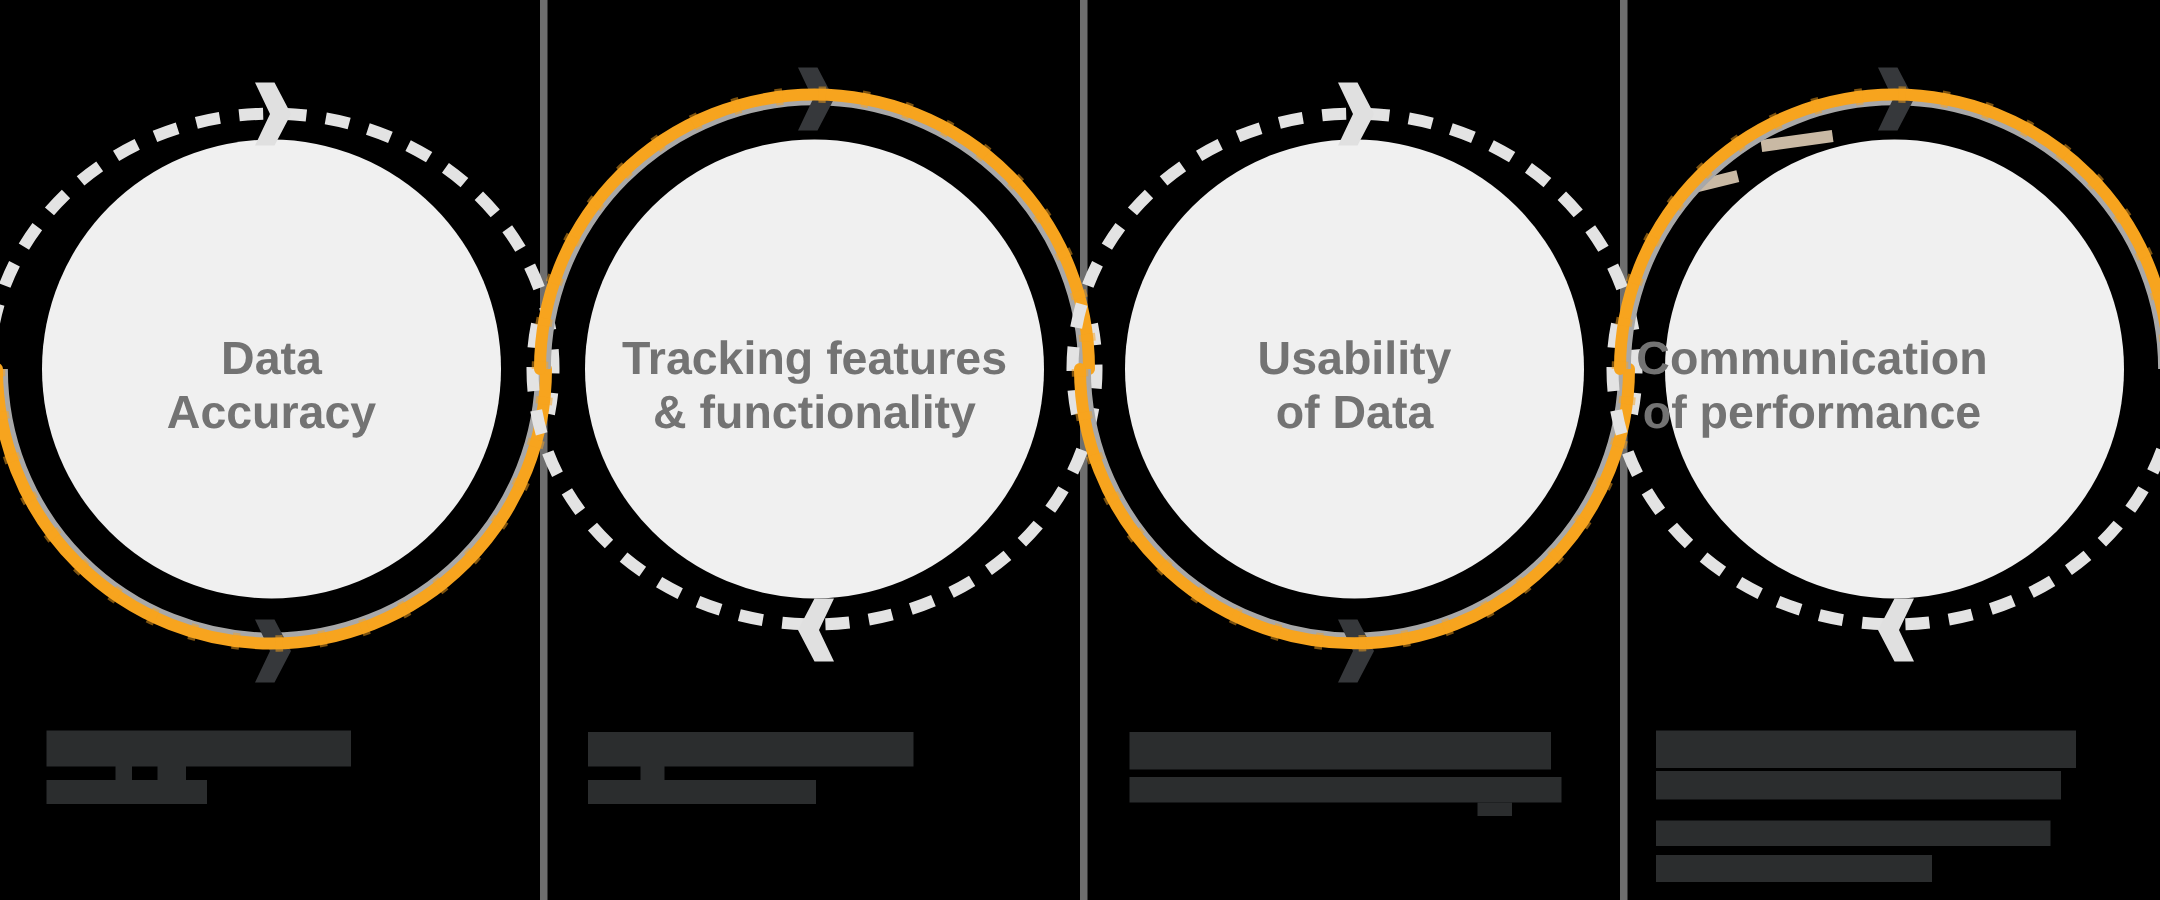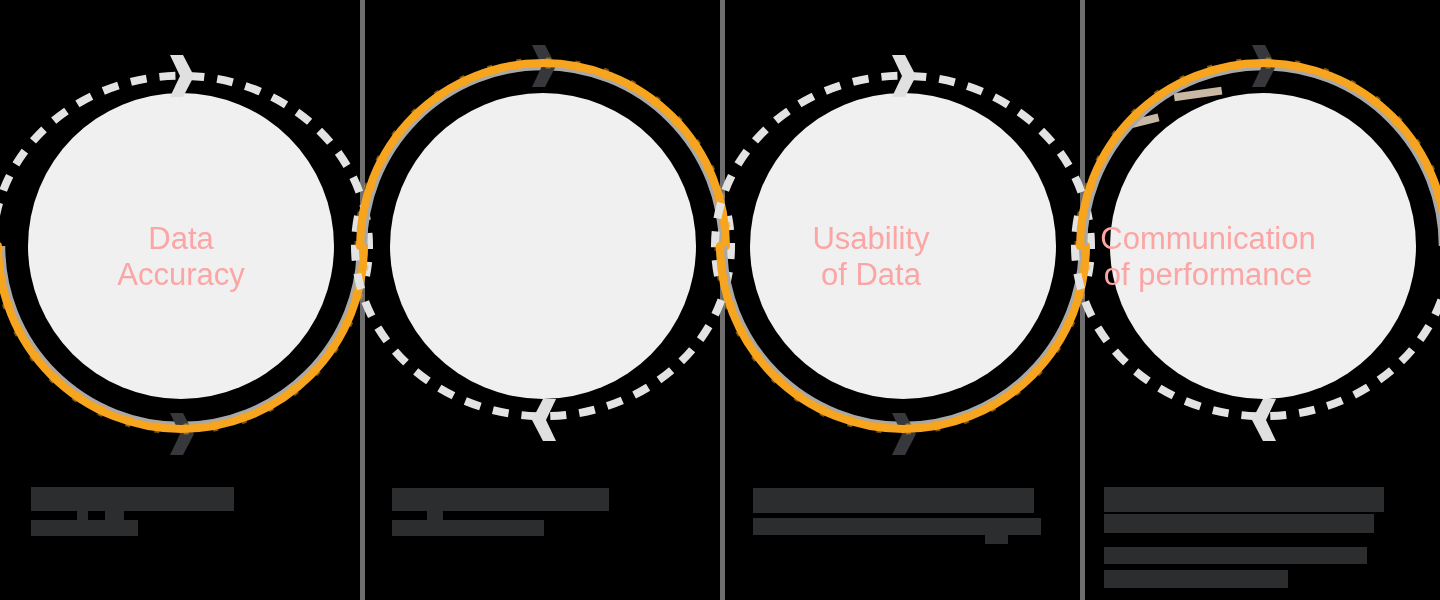--- a/index.html
+++ b/index.html
@@ -4,21 +4,21 @@
 <style>
   html,body{margin:0;padding:0;background:#000;}
   .stage{
     position:relative;width:1440px;height:600px;background:#000000;
     overflow:hidden;font-family:"Liberation Sans", sans-serif;
   }
   .stage svg{position:absolute;left:0;top:0;}
   .panel-title{
     position:absolute;top:214px;width:300px;height:86px;
     display:flex;align-items:center;justify-content:center;text-align:center;
-    font-size:31px;font-weight:400;line-height:36px;color:#fca5a5;
+    font-size:31px;font-weight:700;line-height:36px;color:#737373;
     white-space:pre-line;letter-spacing:0px;
   }
   .cap{position:absolute;background:#2B2D2E;}
 </style>
 </head>
 <body>
 
 <div class="stage">
 
   <svg width="1440" height="600" viewBox="0 0 1440 600">
@@ -67,21 +67,23 @@
       <path d="M 1085 246 A 178 178 0 0 1 1441 246" fill="none" stroke="#A8A8A8" stroke-width="4.5"></path>
       <path d="M 1276 399 L 1263 399 L 1252 420 L 1263 441 L 1276 441 L 1266 420 Z" fill="#E0E0E0"></path>
       <path d="M 1252 45 L 1265 45 L 1276 66 L 1265 87 L 1252 87 L 1262 66 Z" fill="#36383B"></path>
       <path d="M 1080 246 A 183 183 0 0 1 1446 246" fill="none" stroke="#F7A41E" stroke-width="8" stroke-linecap="round"></path>
       <path d="M 1080 246 A 183 183 0 0 1 1446 246" fill="none" stroke="#F7A41E" stroke-width="11" stroke-dasharray="5 24" opacity="0.5"></path>
     </g>
   </svg>
 
   <div class="panel-title" style="left:31px">Data
 Accuracy</div>
-  <div class="panel-title" style="left:721px">Usability
+  <div class="panel-title" style="left:393px">Tracking features
+&amp; functionality</div>
+  <div class="panel-title" style="left:753px">Usability
 of Data</div>
   <div class="panel-title" style="left:1058px">Communication
 of performance</div>
 
   <div>
     <div class="cap" style="left:31px;top:487px;width:203px;height:24px"></div>
     <div class="cap" style="left:77px;top:510px;width:11px;height:10px"></div>
     <div class="cap" style="left:105px;top:510px;width:19px;height:10px"></div>
     <div class="cap" style="left:31px;top:520px;width:107px;height:16px"></div>
   </div>

